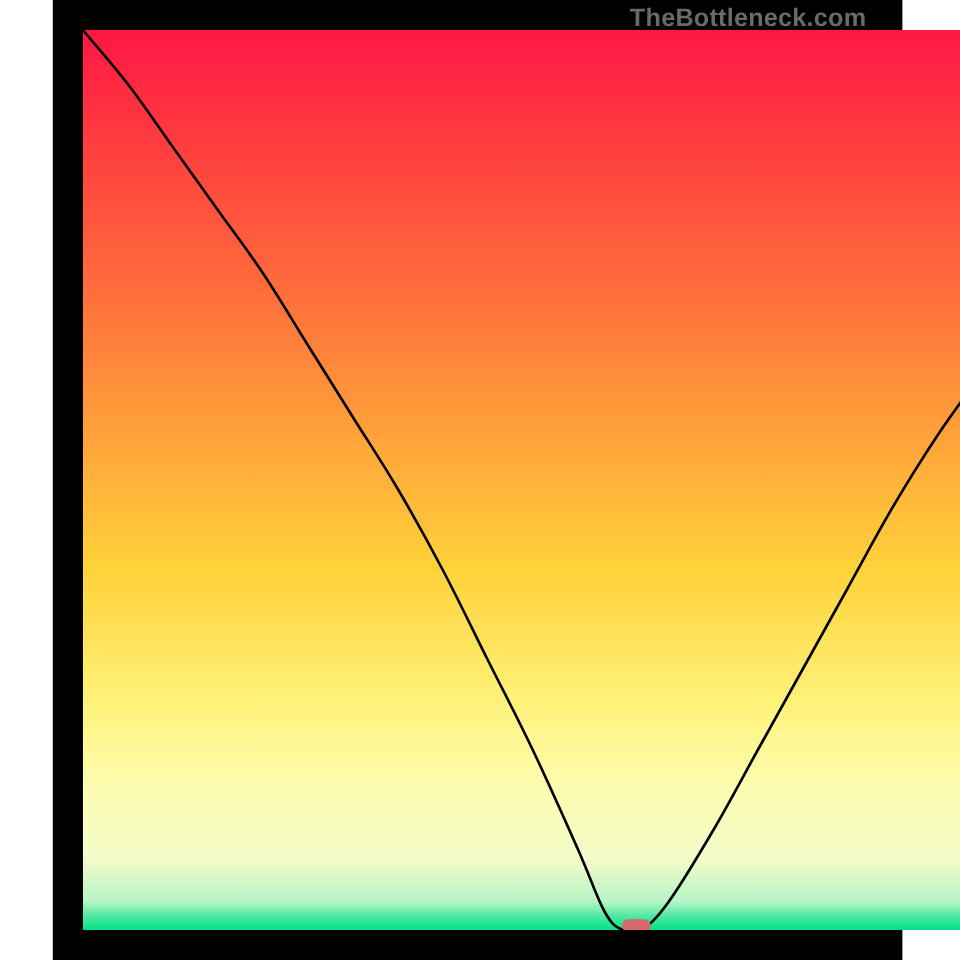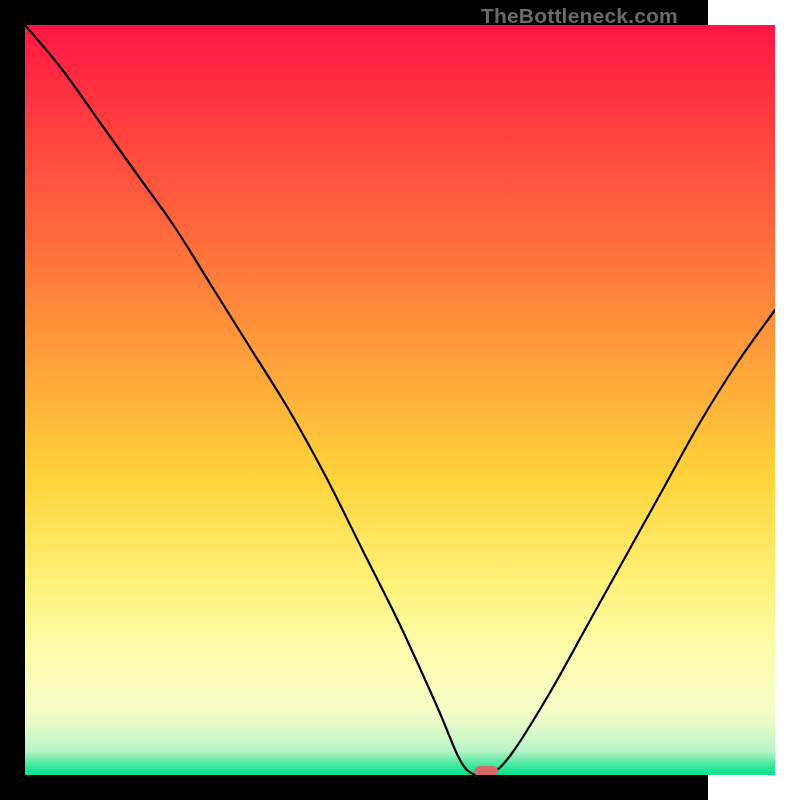--- a/index.html
+++ b/index.html
@@ -2,20 +2,21 @@
 <html><head>
 <meta charset="utf-8">
 <style>
   * { margin: 0; padding: 0; box-sizing: border-box; }
   html, body { width: 800px; height: 800px; overflow: hidden; }
   .container {
     width: 708px;
     height: 800px;
     background: #000;
     position: relative;
+    margin-left: 44px;
   }
   .plot-area {
     position: absolute;
     left: 25px;
     top: 25px;
     width: 750px;
     height: 750px;
   }
   .watermark {
     position: absolute;

